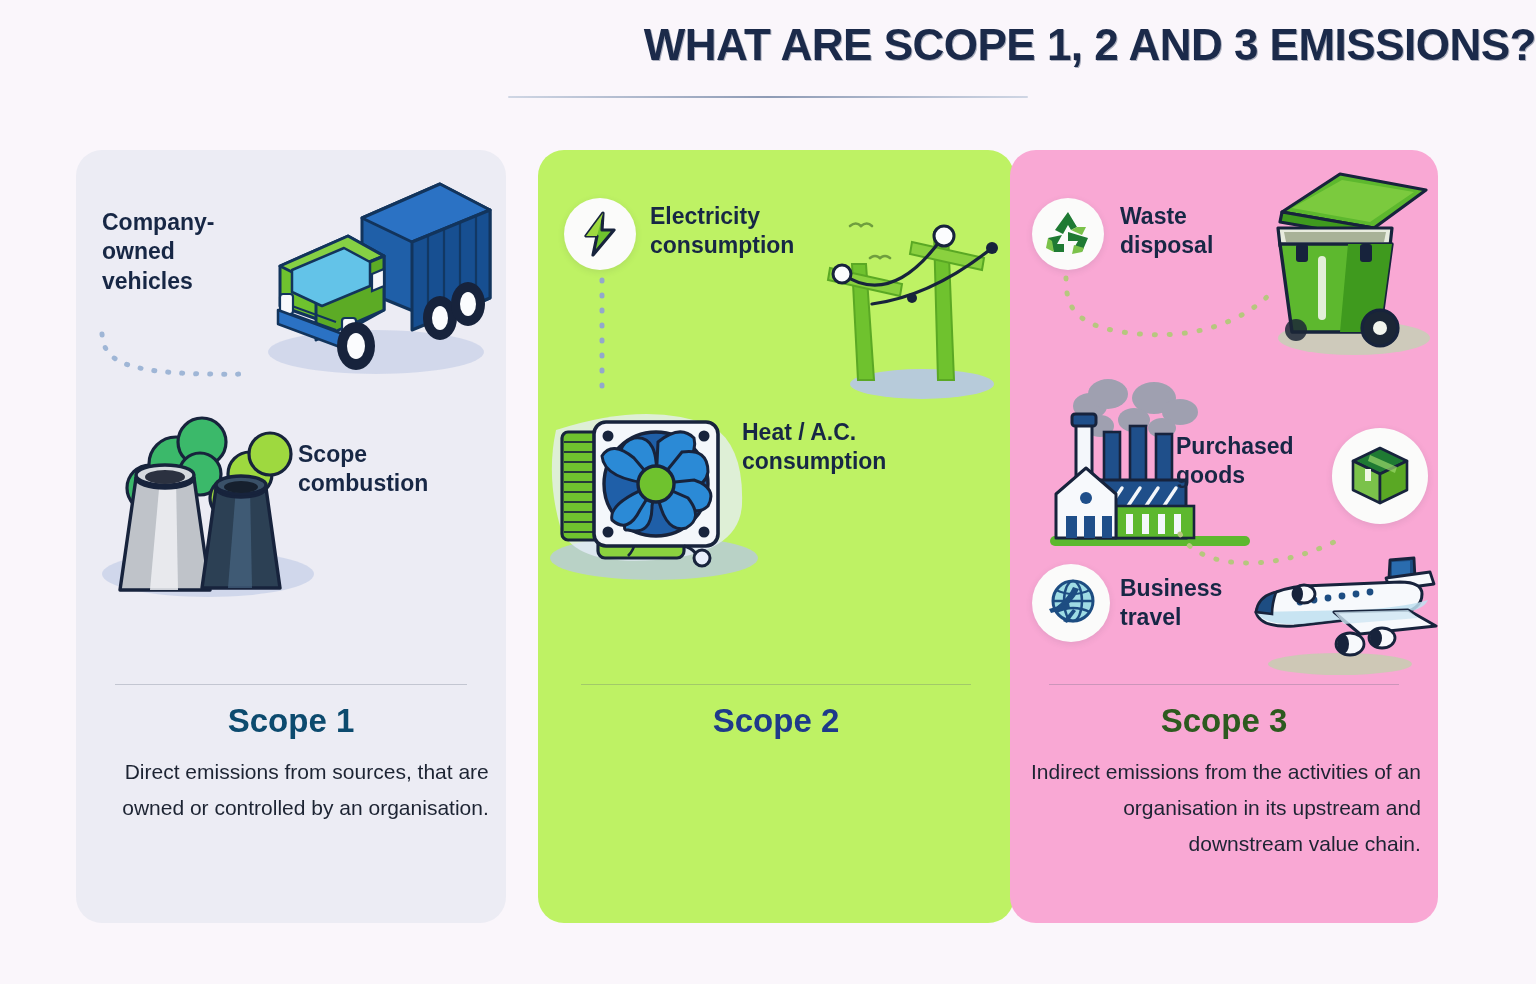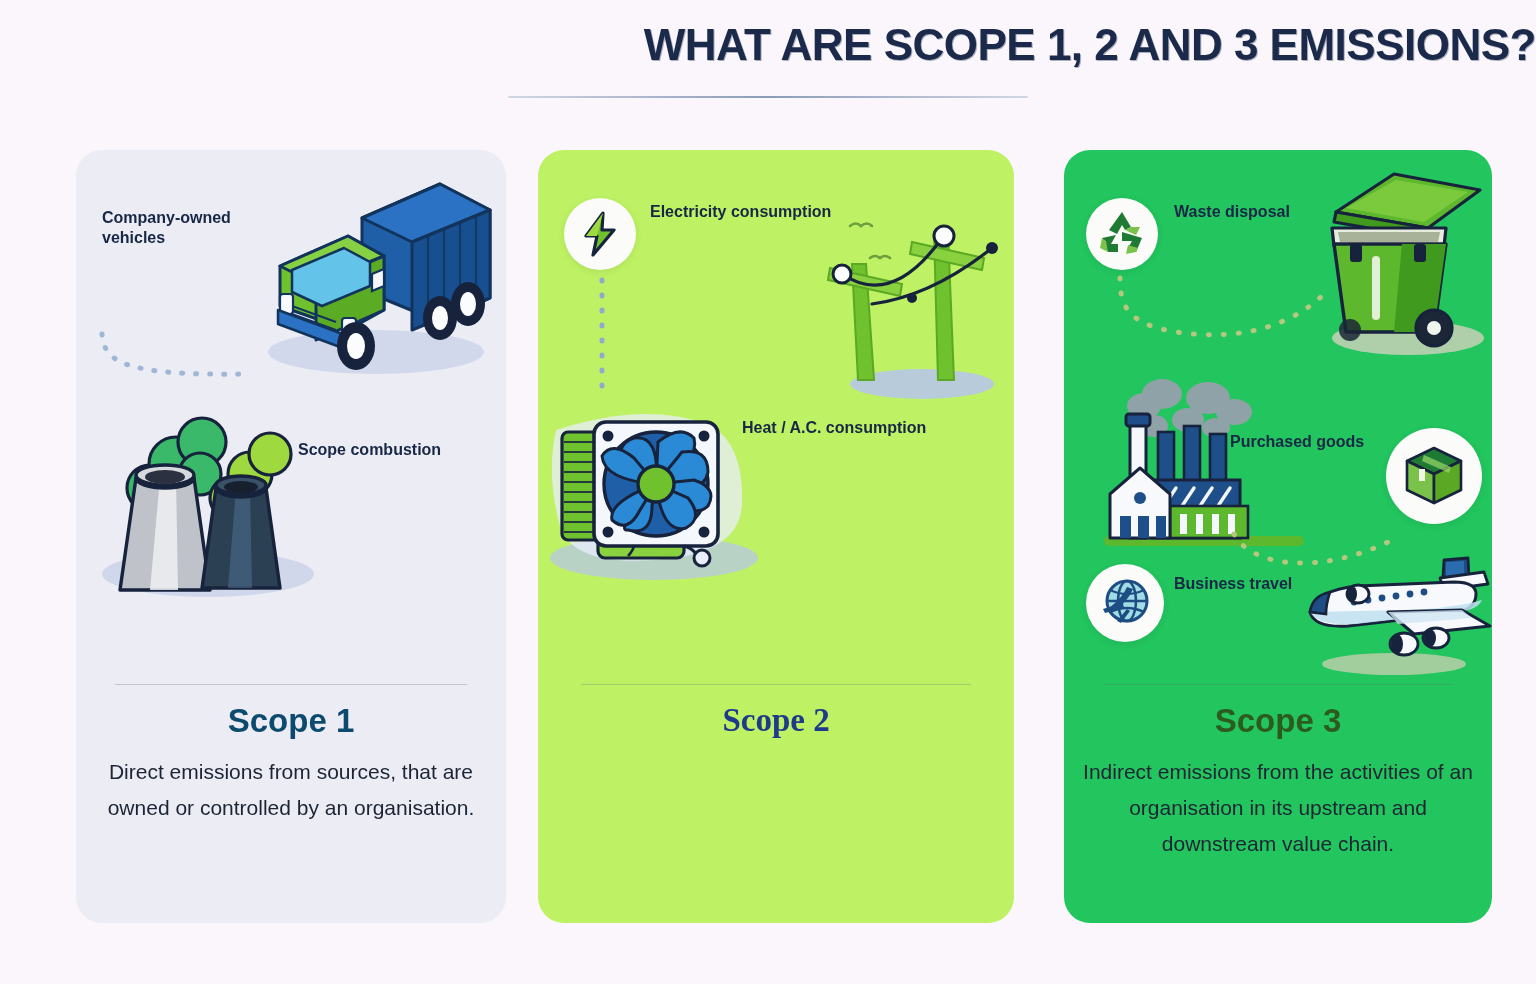--- a/index.html
+++ b/index.html
@@ -28,47 +28,47 @@
   }
 
   
   .card {
     position:absolute; top:150px; height:773px;
     border-radius:26px;
     overflow:hidden;
   }
   #card1 { left:76px;  width:430px; background:#ececf4; }
   #card2 { left:538px; width:476px; background:#bef264; }
-  #card3 { left:1064px;width:428px; background:#22c55e; }
+  #card3 { left:1010px;width:428px; background:#f9a8d4; }
 
   
   .divider {
     position:absolute; left:9%; width:82%; height:1px;
     background:rgba(90,100,120,.28);
     top:534px;
   }
   .scope-name {
     position:absolute; left:0; width:100%;
     text-align:center; top:552px;
     font-size:33px; font-weight:bold;
   }
   #card1 .scope-name { color:#0c4a6e; }
-  #card2 .scope-name { color:#1e3a8a;font-family:Liberation Serif, serif; }
+  #card2 .scope-name { color:#1e3a8a; }
   #card3 .scope-name { color:#2d5a1f; }
   .scope-desc {
     position:absolute; left:4%; width:92%;
-    text-align:center; top:604px;
+    text-align:right; top:604px;
     font-size:21px; line-height:1.72;
     color:#1d2433;
   }
 
   
   .label {
     position:absolute;
-    font-size:16px; font-weight:bold; line-height:1.28;
+    font-size:23px; font-weight:bold; line-height:1.28;
     color:#172745;
   }
   #card3 .label { color:#172745; }
 
   
   .badge {
     position:absolute; width:72px; height:72px;
     border-radius:50%;
     background:#fbfbfa;
     box-shadow:0 2px 7px rgba(40,50,70,.10);

